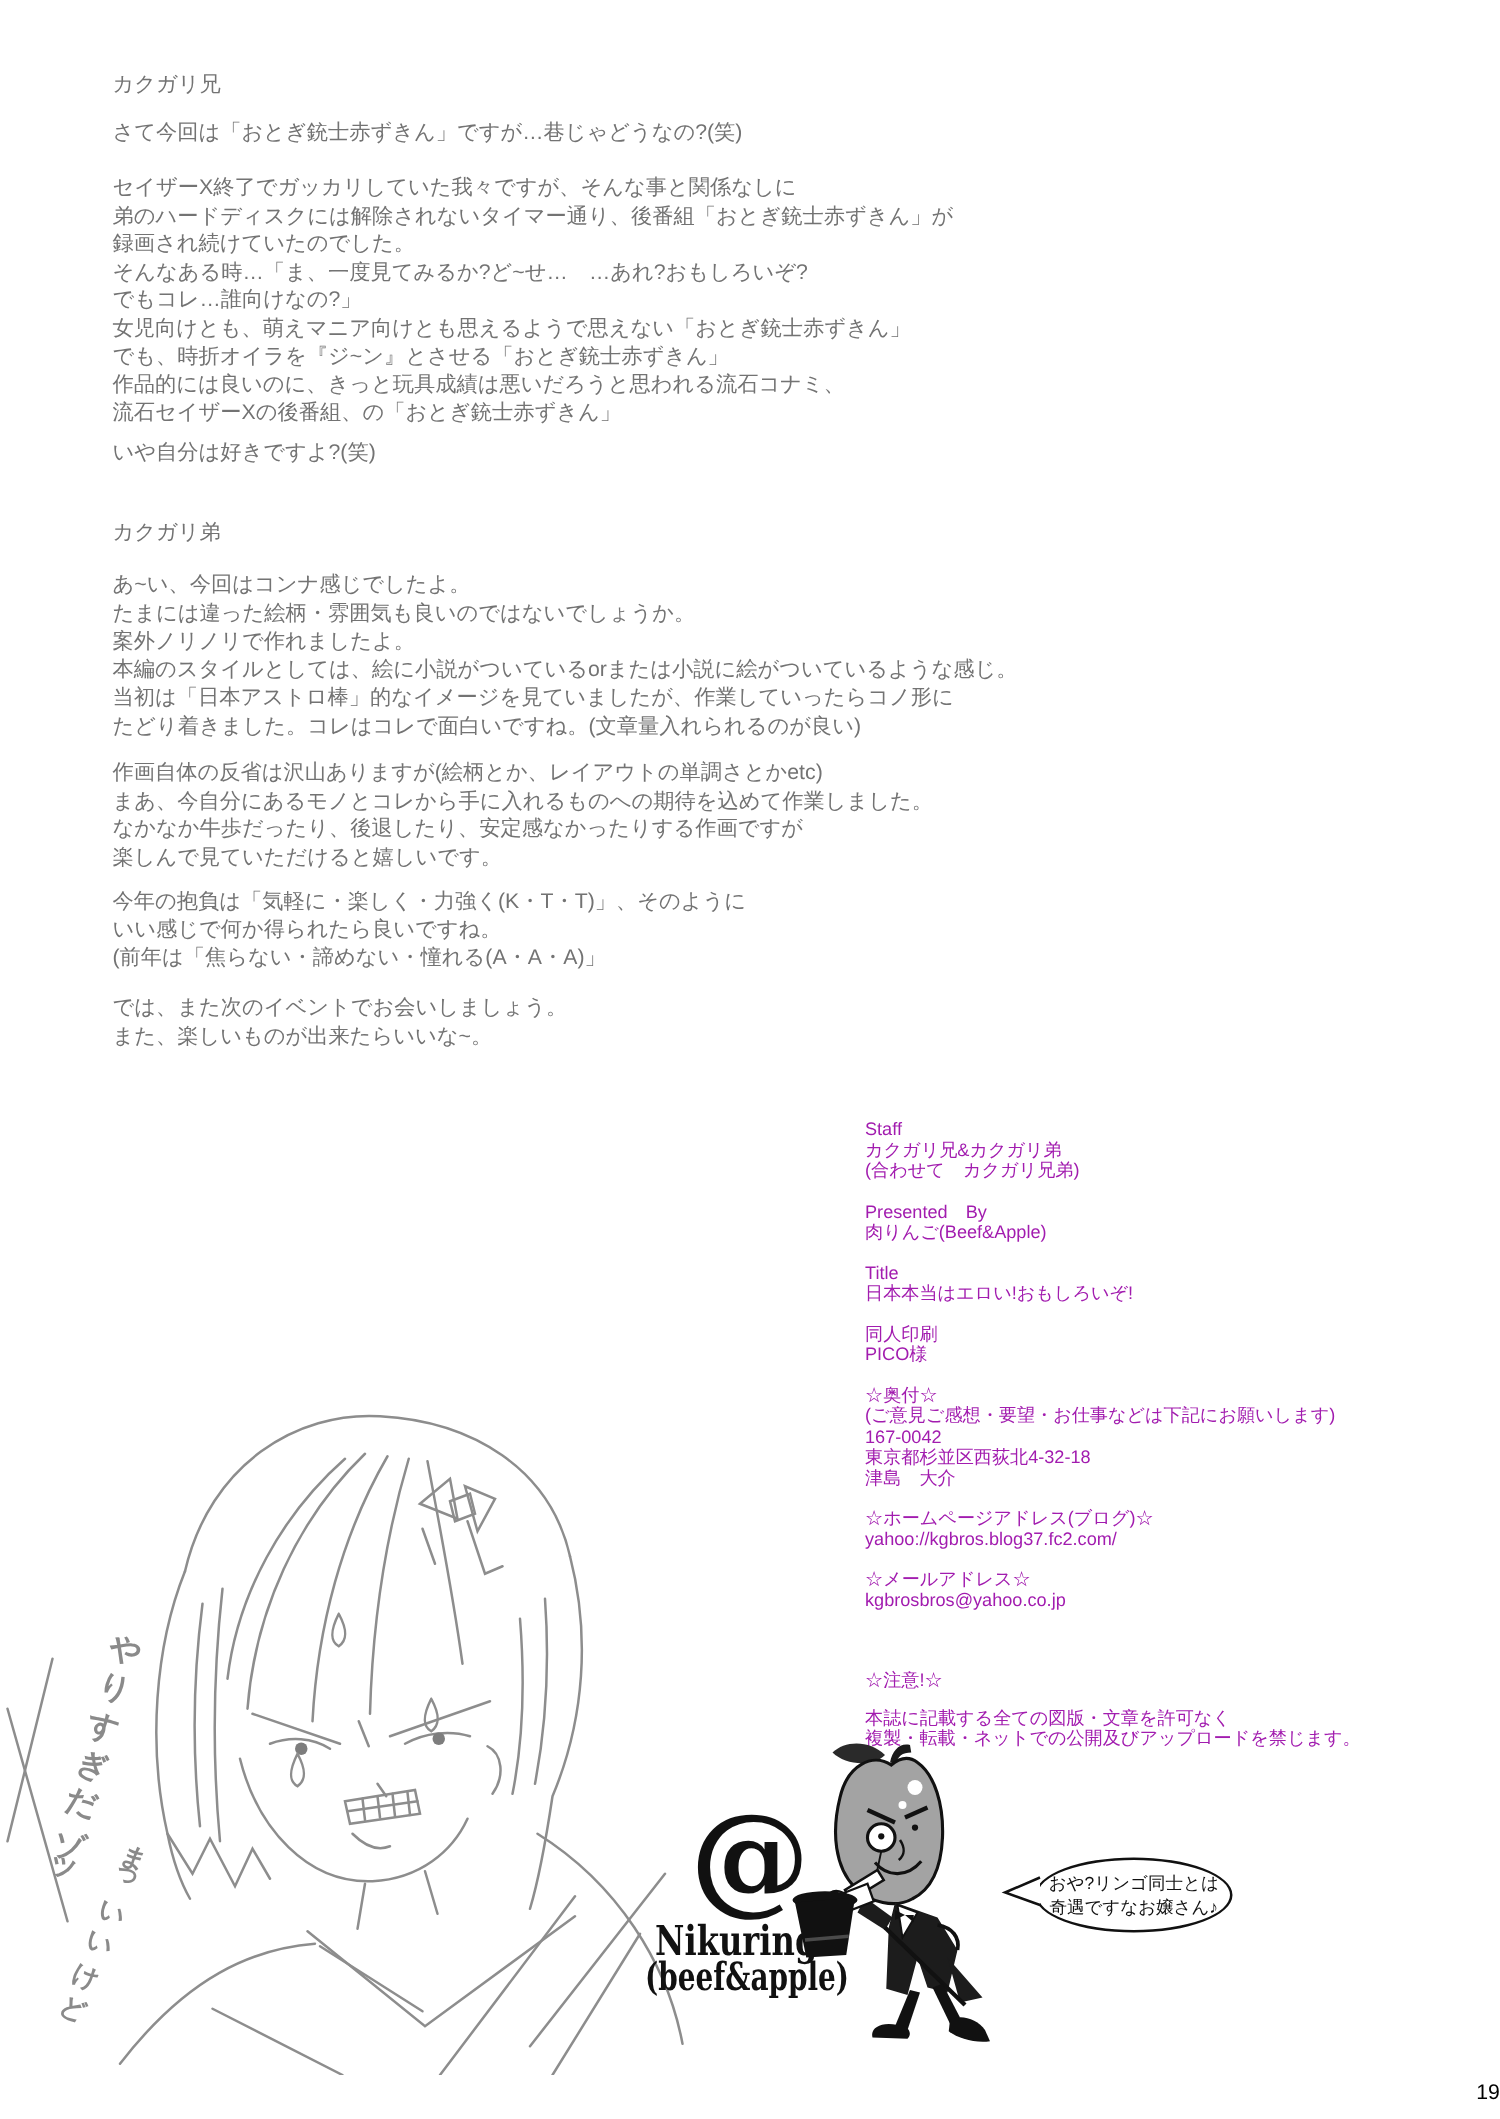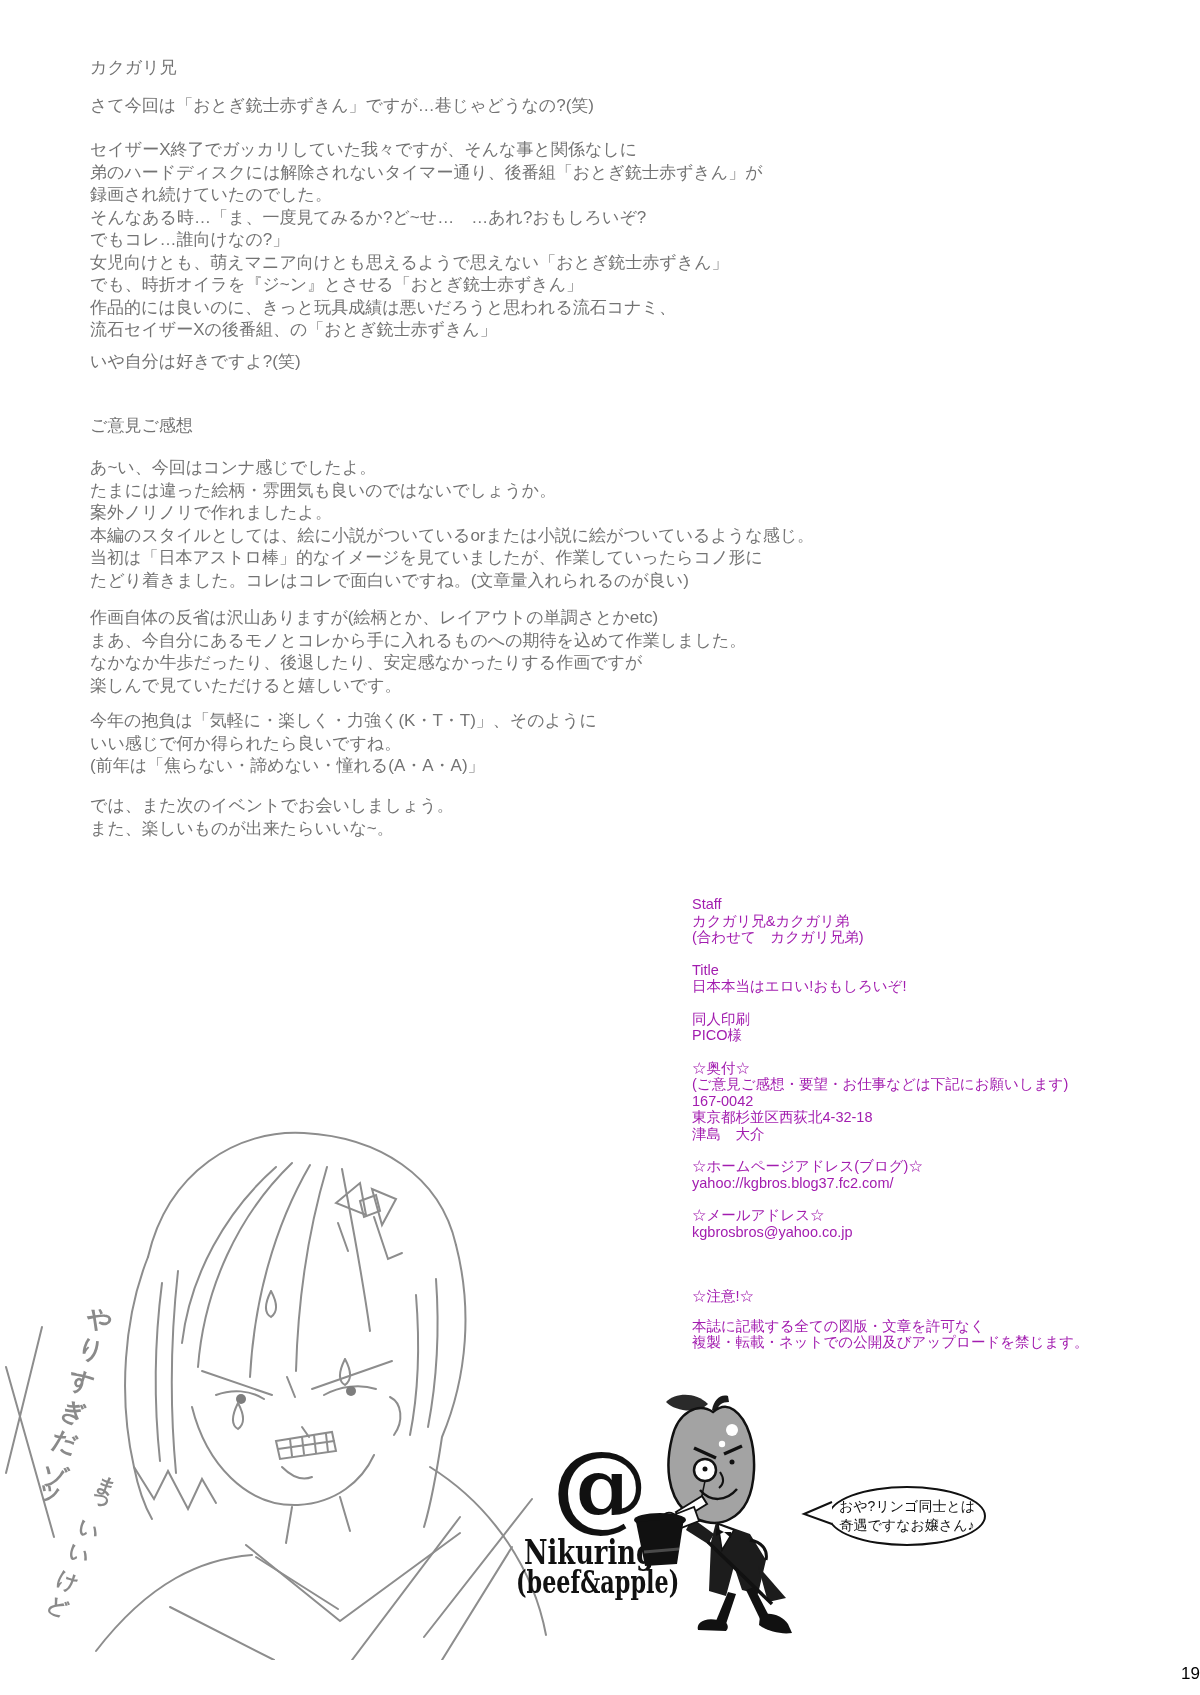--- a/index.html
+++ b/index.html
@@ -90,21 +90,21 @@
 弟のハードディスクには解除されないタイマー通り、後番組「おとぎ銃士赤ずきん」が
 録画され続けていたのでした。
 そんなある時…「ま、一度見てみるか?ど~せ…　…あれ?おもしろいぞ?
 でもコレ…誰向けなの?」
 女児向けとも、萌えマニア向けとも思えるようで思えない「おとぎ銃士赤ずきん」
 でも、時折オイラを『ジ~ン』とさせる「おとぎ銃士赤ずきん」
 作品的には良いのに、きっと玩具成績は悪いだろうと思われる流石コナミ、
 流石セイザーXの後番組、の「おとぎ銃士赤ずきん」</div>
 <div class="txt" style="top:351px">いや自分は好きですよ?(笑)</div>
 
-<div class="txt heading" style="top:415px">ご意見ご感想</div>
+<div class="txt heading" style="top:415px">カクガリ弟</div>
 <div class="txt" style="top:457px">あ~い、今回はコンナ感じでしたよ。
 たまには違った絵柄・雰囲気も良いのではないでしょうか。
 案外ノリノリで作れましたよ。
 本編のスタイルとしては、絵に小説がついているorまたは小説に絵がついているような感じ。
 当初は「日本アストロ棒」的なイメージを見ていましたが、作業していったらコノ形に
 たどり着きました。コレはコレで面白いですね。(文章量入れられるのが良い)</div>
 <div class="txt" style="top:607px">作画自体の反省は沢山ありますが(絵柄とか、レイアウトの単調さとかetc)
 まあ、今自分にあるモノとコレから手に入れるものへの期待を込めて作業しました。
 なかなか牛歩だったり、後退したり、安定感なかったりする作画ですが
 楽しんで見ていただけると嬉しいです。</div>
@@ -114,20 +114,24 @@
 <div class="txt" style="top:795px">では、また次のイベントでお会いしましょう。
 また、楽しいものが出来たらいいな~。</div>
 
 <div class="colophon">
   <div class="col-group">
     <div class="col-label">Staff</div>
     <div class="col-lines">カクガリ兄&amp;カクガリ弟
 (合わせて　カクガリ兄弟)</div>
   </div>
   <div class="col-group">
+    <div class="col-label">Presented　By</div>
+    <div class="col-lines">肉りんご(Beef&amp;Apple)</div>
+  </div>
+  <div class="col-group">
     <div class="col-label">Title</div>
     <div class="col-lines">日本本当はエロい!おもしろいぞ!</div>
   </div>
   <div class="col-group">
     <div class="col-label">同人印刷</div>
     <div class="col-lines">PICO様</div>
   </div>
   <div class="col-group">
     <div class="col-label">☆奥付☆</div>
     <div class="col-lines">(ご意見ご感想・要望・お仕事などは下記にお願いします)

